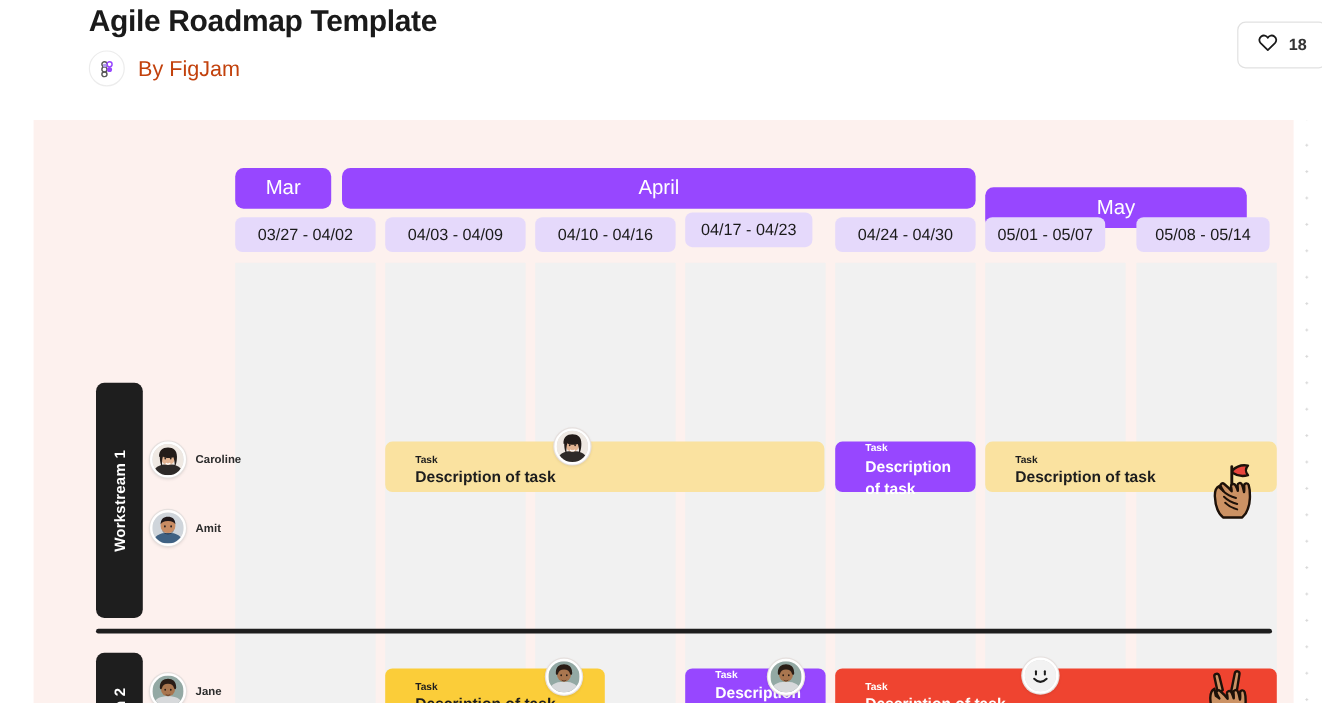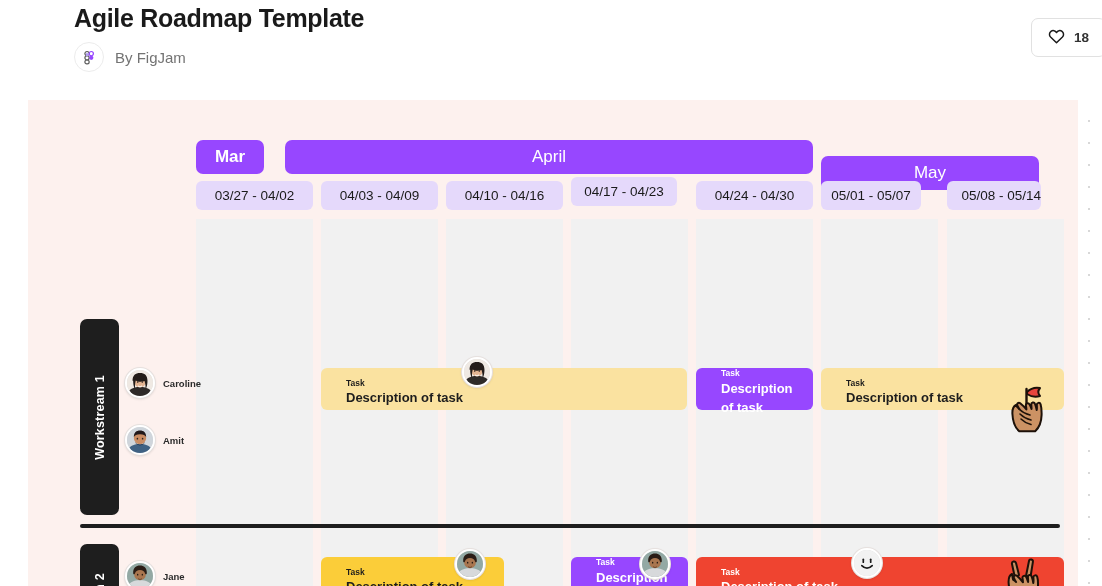--- a/index.html
+++ b/index.html
@@ -16,21 +16,21 @@
   .title {
     position: absolute; left: 58px; top: 4px;
     font-size: 25px; font-weight: bold; color: #1a1a1a; letter-spacing: -0.3px;
   }
   .byline { position: absolute; left: 58px; top: 42px; display: flex; align-items: center; gap: 11px; }
   .figjam-logo {
     width: 30px; height: 30px; border-radius: 50%;
     border: 1px solid #ececec; background: #fff;
     display: flex; align-items: center; justify-content: center;
   }
-  .byline-text { font-size: 15px; color: #737373; }
+  .byline-text { font-size: 18px; color: #c2410c; }
 
   .hdr-right { position: absolute; right: 12px; top: 18px; display: flex; align-items: center; gap: 12px; }
   .like-btn {
     display: flex; align-items: center; gap: 9px;
     height: 39px; padding: 0 16px;
     border: 1px solid #e1e1e1; border-radius: 7px; background: #fff; cursor: pointer;
   }
   .like-count { font-size: 13.5px; font-weight: 600; color: #333; }
   .copy-btn {
     display: flex; align-items: center; gap: 16px;
@@ -152,21 +152,21 @@
       <div id="stripes">
           <div class="col-stripe" style="left: 168px; top: 119px; width: 117px; height: 367px;"></div>
           <div class="col-stripe" style="left: 293px; top: 119px; width: 117px; height: 367px;"></div>
           <div class="col-stripe" style="left: 418px; top: 119px; width: 117px; height: 367px;"></div>
           <div class="col-stripe" style="left: 543px; top: 119px; width: 117px; height: 367px;"></div>
           <div class="col-stripe" style="left: 668px; top: 119px; width: 117px; height: 367px;"></div>
           <div class="col-stripe" style="left: 793px; top: 119px; width: 117px; height: 367px;"></div>
           <div class="col-stripe" style="left: 919px; top: 119px; width: 117px; height: 367px;"></div>
         </div>
       <div id="months">
-          <div class="month" style="left: 168px; top: 40px; width: 68px; font-weight: bold;">
+          <div class="month" style="left: 168px; top: 40px; width: 80px;">
             <span>Mar</span>
           </div>
           <div class="month" style="left: 257px; top: 40px; width: 528px;">
             <span>April</span>
           </div>
           <div class="month" style="left: 793px; top: 56px; width: 218px;">
             <span>May</span>
           </div>
         </div>
       <div id="weeks">
@@ -181,21 +181,21 @@
           </div>
           <div class="week" style="left: 543px; top: 77px; width: 106px;">
             <span>04/17 - 04/23</span>
           </div>
           <div class="week" style="left: 668px; top: 81px; width: 117px;">
             <span>04/24 - 04/30</span>
           </div>
           <div class="week" style="left: 793px; top: 81px; width: 100px;">
             <span>05/01 - 05/07</span>
           </div>
-          <div class="week" style="left: 919px; top: 81px; width: 94px; justify-content: flex-end;">
+          <div class="week" style="left: 919px; top: 81px; width: 111px;">
             <span>05/08 - 05/14</span>
           </div>
         </div>
       <div id="rows">
           <div class="ws-label" style="left: 52px; top: 219px; height: 196px;">
             <span>Workstream 1</span>
           </div>
           <div class="person" style="left: 97px; top: 268px;">
             <div class="avatar">
               <svg viewBox="0 0 40 40">

